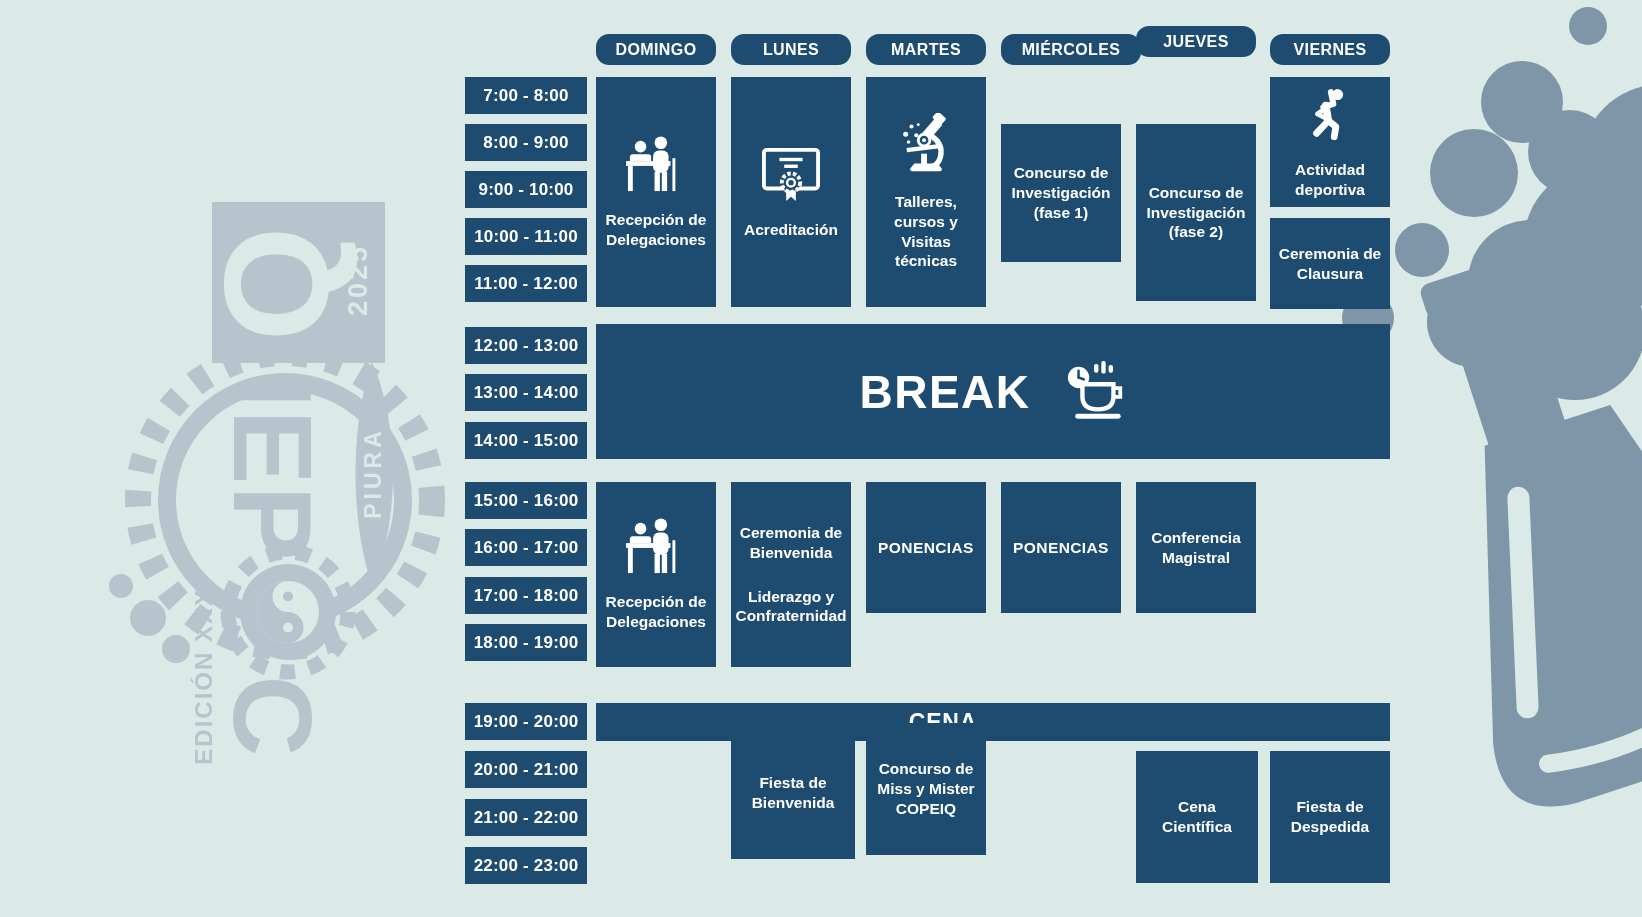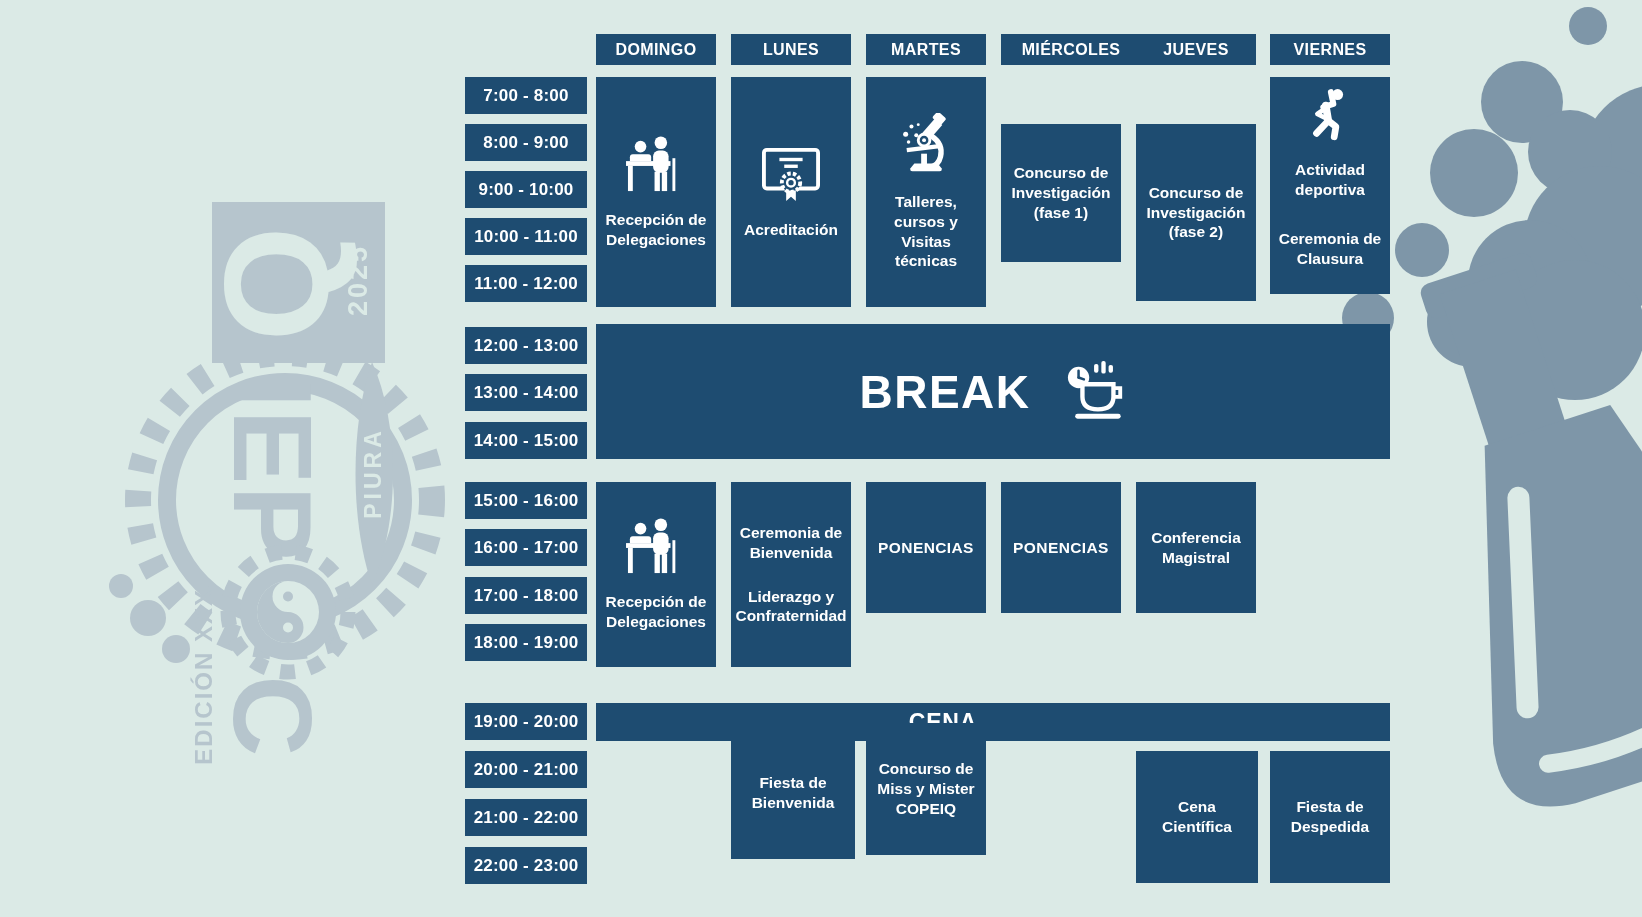--- a/index.html
+++ b/index.html
@@ -20,21 +20,21 @@
   .wm{fill:var(--wm-left);}
   .wm-stroke{stroke:var(--wm-left);fill:none;}
   .bg-fill{fill:var(--background);}
   .bg-stroke{stroke:var(--background);fill:none;}
   .wmr{fill:var(--wm-right);}
   .blk{
     position:absolute;z-index:2;background:var(--block);color:var(--text-on-block);
     font-weight:700;display:flex;align-items:center;justify-content:center;
     text-align:center;box-sizing:border-box;
   }
-  .day-header{height:31px;font-size:16px;letter-spacing:.4px;}
+  .day-header{height:31px;font-size:16px;letter-spacing:.4px;border-radius:13px;}
   .time-slot{left:465px;width:122px;height:37px;font-size:17px;letter-spacing:.2px;}
   .event{flex-direction:column;gap:17px;padding:4px 6px;}
   .event-label{font-size:15.5px;line-height:1.28;}
   .event-label.caps{letter-spacing:.4px;}
   .break-bar{flex-direction:row;gap:34px;font-size:46px;letter-spacing:1.5px;}
   .cena-bar{flex-direction:row;font-size:23px;letter-spacing:.8px;padding-right:100px;text-align:center;}
   .icon{display:block;}
 </style>
 </head>
 <body>
@@ -104,21 +104,21 @@
     </div>
   <div class="blk day-header" style="left:731px;top:34px;width:120px">
       <span>LUNES</span>
     </div>
   <div class="blk day-header" style="left:866px;top:34px;width:120px">
       <span>MARTES</span>
     </div>
   <div class="blk day-header" style="left:1001px;top:34px;width:140px">
       <span>MIÉRCOLES</span>
     </div>
-  <div class="blk day-header" style="left:1136px;top:34px;width:120px">
+  <div class="blk day-header" style="left:1136px;top:26px;width:120px">
       <span>JUEVES</span>
     </div>
   <div class="blk day-header" style="left:1270px;top:34px;width:120px">
       <span>VIERNES</span>
     </div>
 
   <div class="blk time-slot" style="top:77px">
       <span>7:00 - 8:00</span>
     </div>
   <div class="blk time-slot" style="top:124px">
@@ -226,21 +226,21 @@
       <circle cx="41" cy="9" r="6.5" fill="#fff"></circle>
       <path d="M24 24 L36 20 L33 6" stroke="#fff" stroke-width="7" fill="none" stroke-linecap="round" stroke-linejoin="round"></path>
       <path d="M27 22 L30 40" stroke="#fff" stroke-width="9" stroke-linecap="round"></path>
       <path d="M27 25 L17 32 L27 37" stroke="#fff" stroke-width="5.5" fill="none" stroke-linecap="round" stroke-linejoin="round"></path>
       <path d="M30 40 L16 55" stroke="#fff" stroke-width="8" stroke-linecap="round"></path>
       <path d="M30 40 L39 47 L37 59" stroke="#fff" stroke-width="8" fill="none" stroke-linecap="round" stroke-linejoin="round"></path>
     </svg>
     <div class="event-label">Actividad deportiva</div>
   </div>
 
-  <div class="blk event" style="left:1270px;top:203px;width:120px;height:91px">
+  <div class="blk event" style="left:1270px;top:218px;width:120px;height:91px">
     <div class="event-label">Ceremonia de Clausura</div>
   </div>
 
   <div class="blk break-bar" style="left:596px;top:324px;width:794px;height:135px">
     <span>BREAK</span>
     <svg class="icon" width="62" height="62" viewBox="0 0 64 64">
       <rect x="30" y="3" width="4.5" height="9" rx="2" fill="#fff"></rect>
       <rect x="37.5" y="0" width="4.5" height="13" rx="2" fill="#fff"></rect>
       <rect x="45" y="4" width="4.5" height="8" rx="2" fill="#fff"></rect>
       <path d="M18 24 h32 v13 q0 13 -16 13 q-16 0 -16 -13 z" fill="none" stroke="#fff" stroke-width="4.5"></path>

